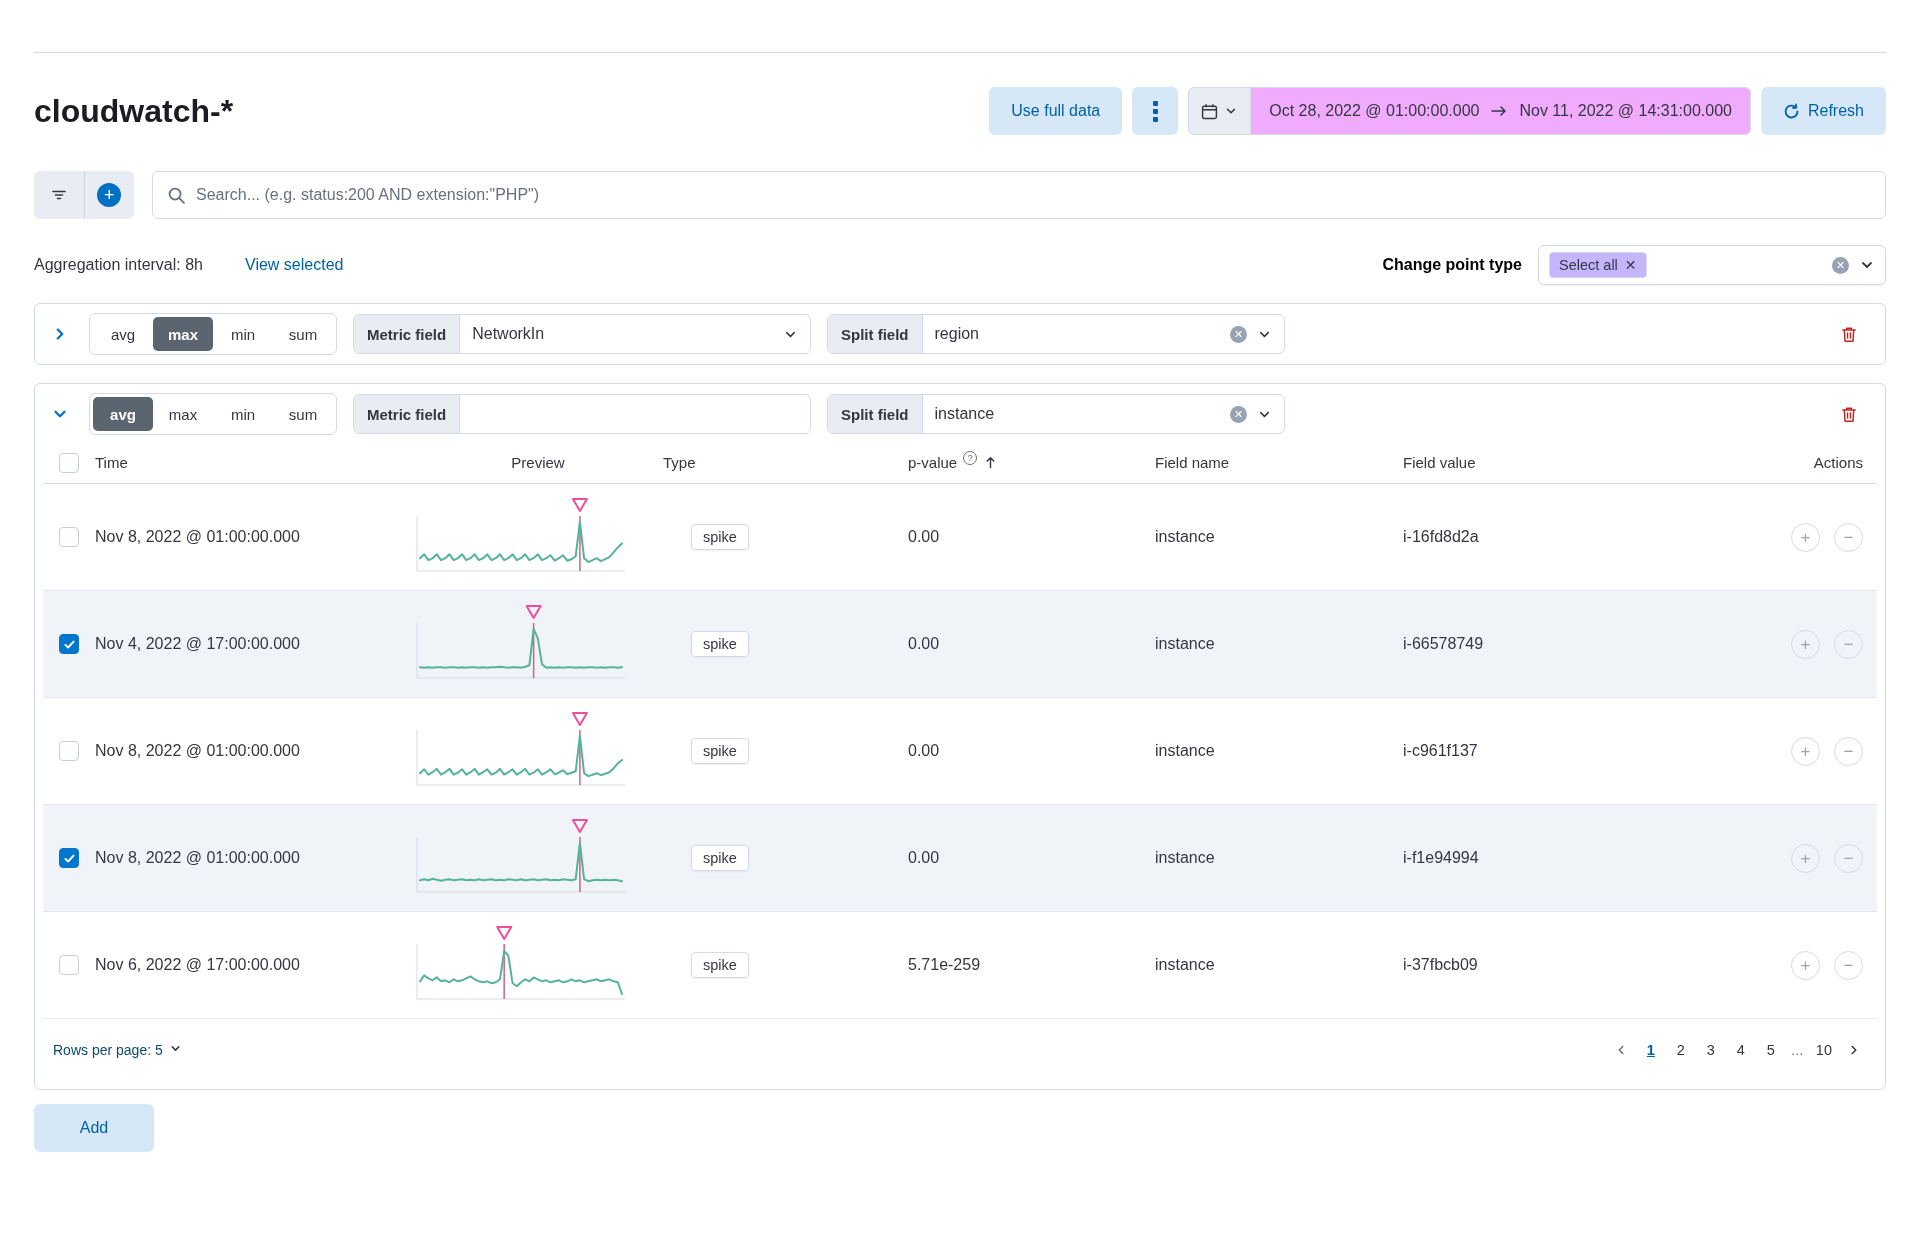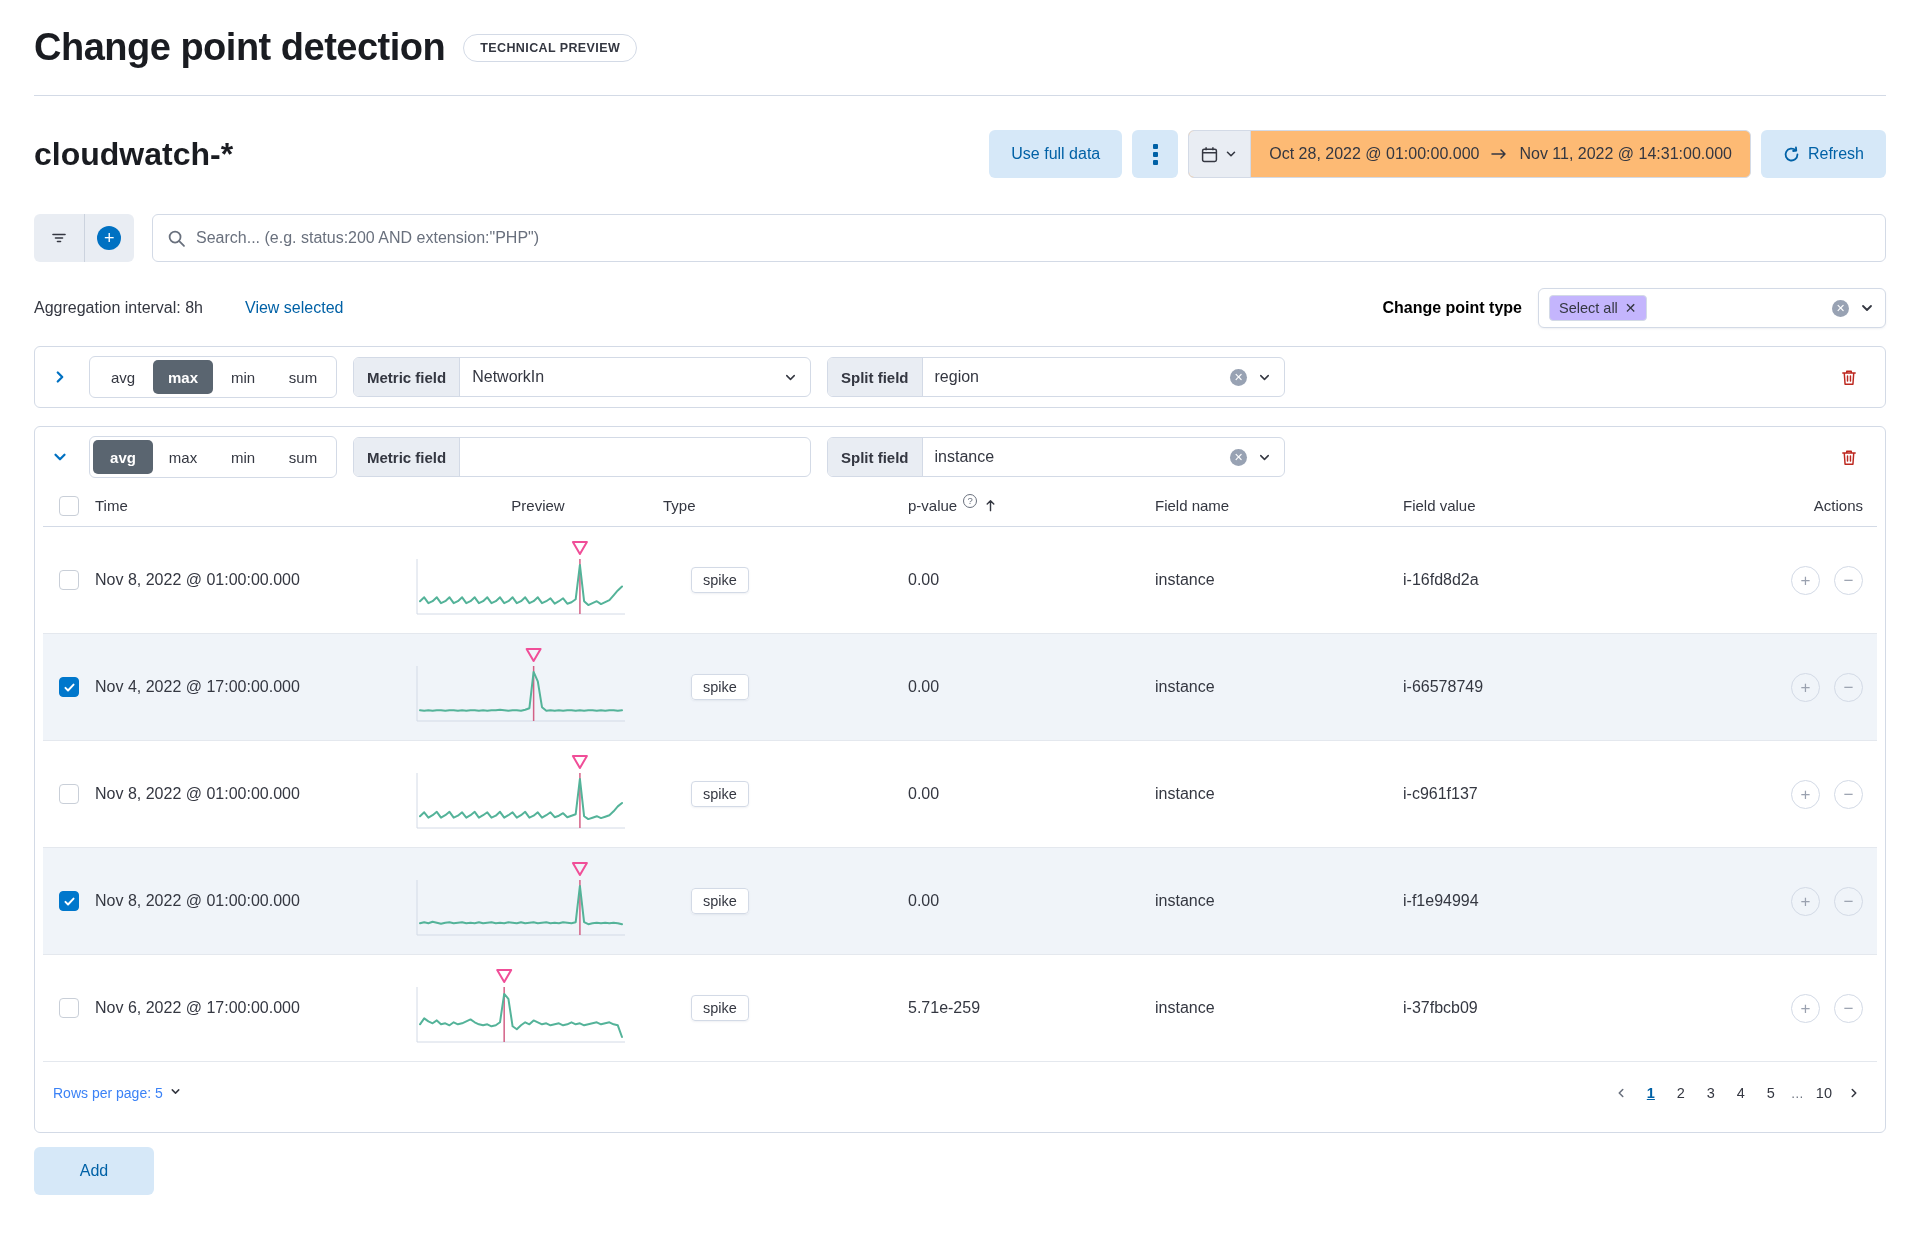--- a/index.html
+++ b/index.html
@@ -18,21 +18,21 @@
   .index-row { display:flex; align-items:center; margin-top:34px; }
   h2 { font-size:32px; font-weight:700; color:#1a1c21; }
   .toolbar { margin-left:auto; display:flex; align-items:center; gap:10px; }
   .btn-light { display:inline-flex; align-items:center; justify-content:center; gap:8px;
     background:#d6e8f8; color:#0061a6; border:none; border-radius:6px; height:48px;
     padding:0 22px; font-size:16px; font-weight:500; font-family:inherit; cursor:pointer; }
   .btn-icon { width:46px; padding:0; }
   .boxes-v { display:flex; flex-direction:column; gap:3px; }
   .boxes-v i { width:5px; height:5px; background:#0061a6; border-radius:1px; display:block; }
   .datepicker { display:flex; align-items:stretch; height:48px; border:1px solid #d3dae6;
-    border-radius:6px; overflow:hidden; background:#fdba74; }
+    border-radius:6px; overflow:hidden; background:#f0abfc; }
   .dp-quick { display:flex; align-items:center; gap:6px; background:#e9edf3;
     padding:0 12px; border-right:1px solid #d3dae6; cursor:pointer; }
   .dp-dates { display:flex; align-items:center; gap:12px; padding:0 18px; font-size:16px; color:#343741; }
 
   
   .search-row { display:flex; align-items:center; margin-top:36px; gap:18px; }
   .filter-group { display:flex; height:48px; width:100px; background:#e9edf3; border-radius:6px; overflow:hidden; }
   .filter-group button { flex:1; display:flex; align-items:center; justify-content:center;
     background:transparent; border:none; cursor:pointer; }
   .filter-group button:first-child { border-right:1px solid #ccd3de; }
@@ -98,40 +98,36 @@
   .c-preview { position:relative; }
   .badge { border:1px solid #d3dae6; border-radius:4px; background:#fff; padding:4px 11px;
     font-size:14.5px; color:#343741; box-shadow:0 1px 2px rgba(152,162,179,.15);margin-left:28px; }
   .c-actions { display:flex; justify-content:flex-end; gap:14px; padding-right:14px; }
   .action-circle { width:29px; height:29px; border-radius:50%; border:1.5px solid #d3dae6;
     background:transparent; color:#9aa1af; font-size:17px; line-height:1; cursor:pointer;
     display:flex; align-items:center; justify-content:center; font-family:inherit; }
 
   
   .pagination-row { display:flex; align-items:center; height:62px; padding:0 10px; font-size:14px; }
-  .rpp { display:flex; align-items:flex-start; gap:6px; color:#3b82f6; cursor:pointer; }
+  .rpp { display:flex; align-items:flex-start; gap:6px; color:#0c4a6e; cursor:pointer; }
   .pages { margin-left:auto; display:flex; align-items:center; gap:4px; }
   .page-btn { min-width:26px; height:26px; background:none; border:none; font-size:14.5px;
     color:#343741; font-family:inherit; cursor:pointer; padding:0 5px; }
   .page-btn.current { color:#0061a6; font-weight:700; text-decoration:underline; }
   .page-ellipsis { color:#69707d; font-size:13px; padding:0 3px; }
   .page-chev { background:none; border:none; cursor:pointer; display:flex; align-items:center;
     padding:0 6px; }
 
   .add-btn { margin-top:14px; width:120px; }
 </style>
 </head>
 <body>
 
 <div class="page">
 
-  <div class="title-row">
-    <h1>Change point detection</h1>
-    <span class="tech-badge">TECHNICAL PREVIEW</span>
-  </div>
   <div class="divider"></div>
 
   <div class="index-row">
     <h2>cloudwatch-*</h2>
     <div class="toolbar">
       <button class="btn-light">Use full data</button>
       <button class="btn-light btn-icon">
         <span class="boxes-v">
             <i></i>
             <i></i>

